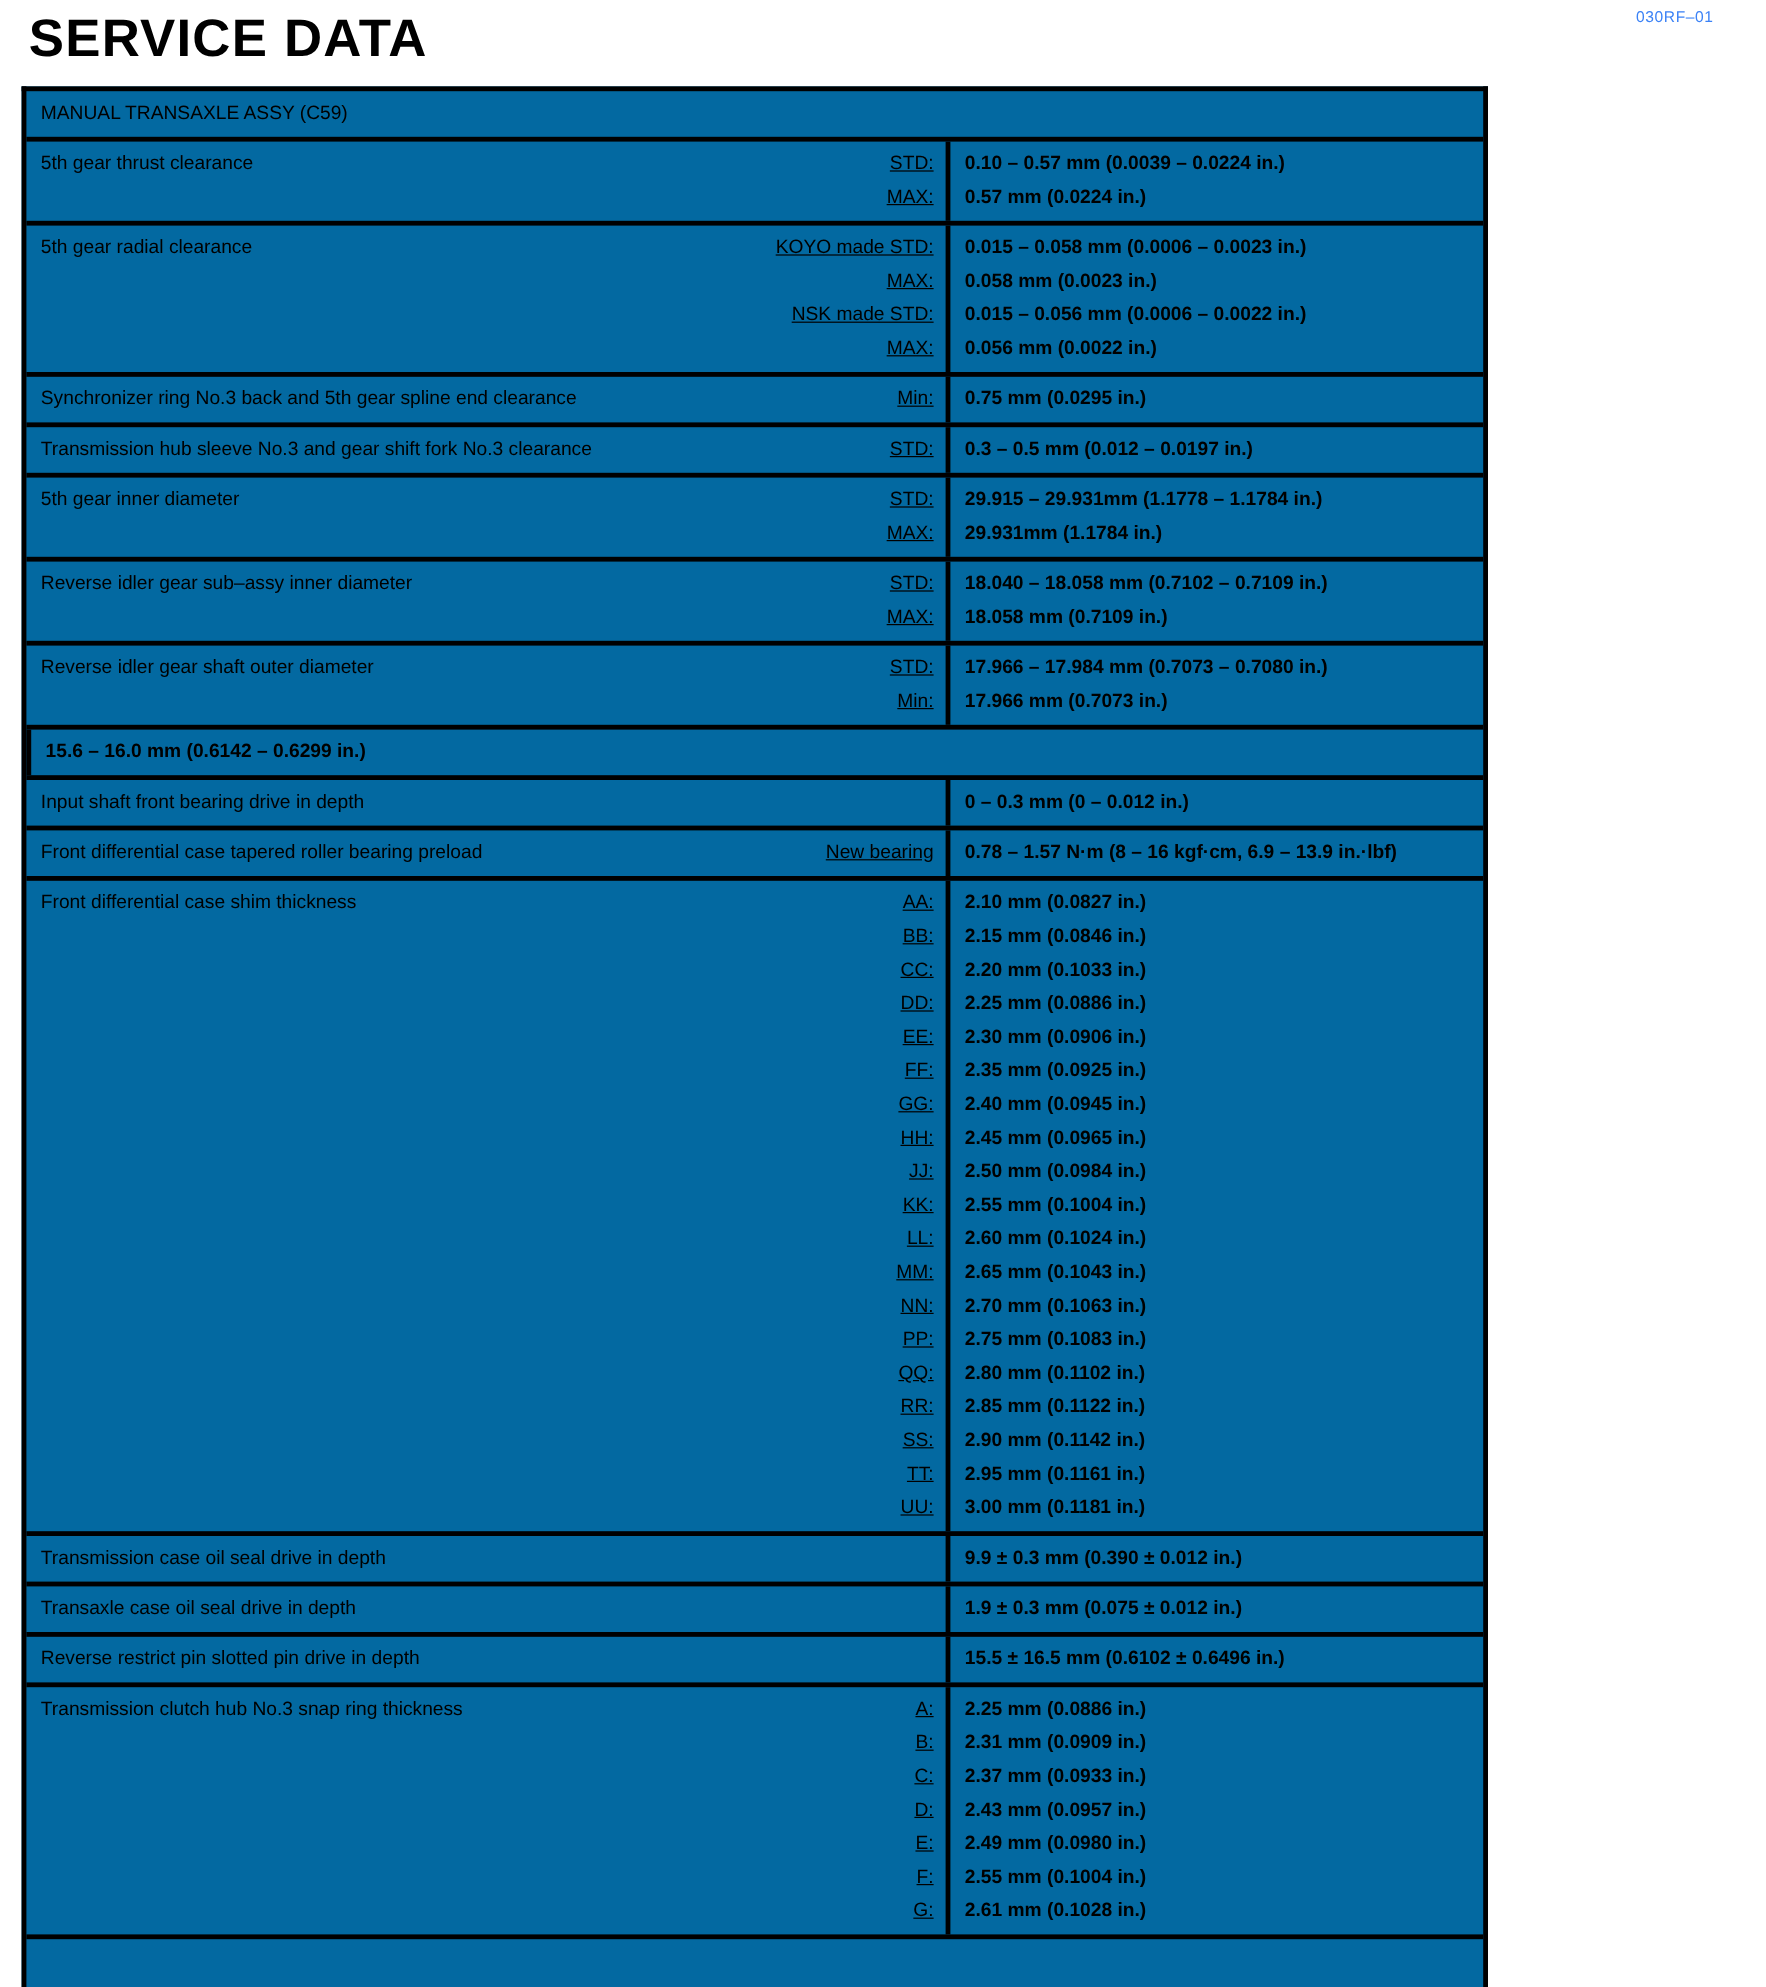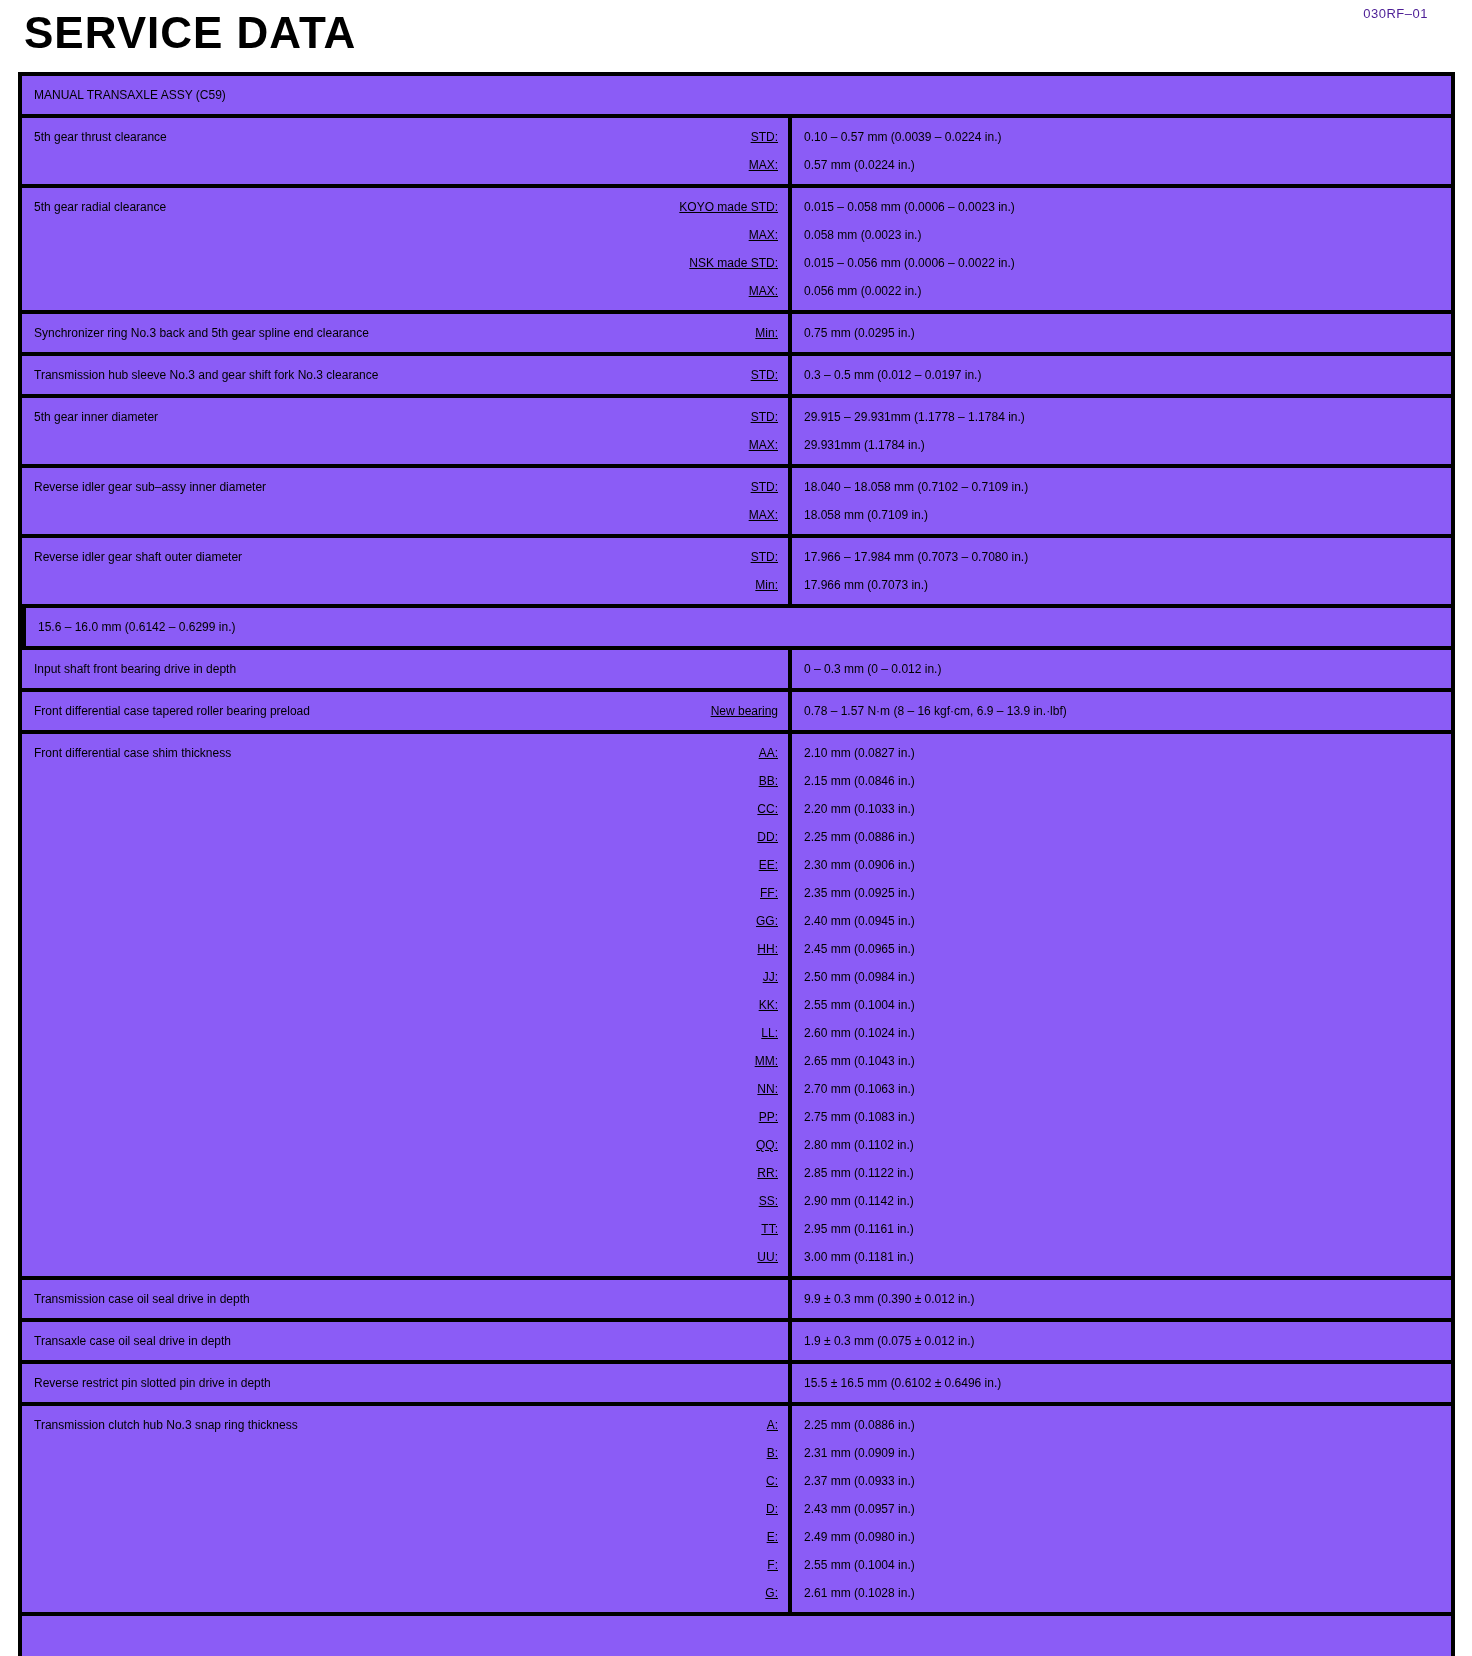--- a/index.html
+++ b/index.html
@@ -10,37 +10,37 @@
     color: #000000;
     font-family: "Liberation Sans", sans-serif;
     position: relative;
     overflow: hidden;
   }
   .doc-code {
     position: absolute;
     top: 6px; right: 44px;
     font-size: 13px;
     letter-spacing: 0.5px;
-    color: #4c1d95;
+    color: #3b82f6;
   }
   .page-title {
     margin: 10px 0 0 24px;
     font-size: 44px;
     line-height: 46px;
     font-weight: bold;
     letter-spacing: 1px;
   }
   .spec-table {
     position: absolute;
     left: 18px; top: 72px;
-    width: 1437px;
+    width: 1222px;
     border: 4px solid #000;
     border-bottom: none;
-    font-size: 12px;
-    background: #8b5cf6;
+    font-size: 16px;
+    background: #0369a1;
   }
   .thead-row {
     padding: 5px 12px;
     line-height: 28px;
     border-bottom: 4px solid #000;
   }
   .spec-row {
     display: flex;
     border-bottom: 4px solid #000;
     justify-content: flex-end;
@@ -50,20 +50,21 @@
     display: flex;
     justify-content: space-between;
     align-items: flex-start;
     gap: 10px;
     padding: 5px 10px 5px 12px;
   }
   .cell-right {
     flex: 1;
     border-left: 4px solid #000;
     padding: 5px 10px 5px 12px;
+    font-weight: bold;
   }
   .item-desc { line-height: 28px; white-space: nowrap; }
   .sublabels { text-align: right; text-decoration: underline; }
   .line { line-height: 28px; white-space: nowrap; min-height: 28px; }
   .partial-row { height: 40px; }
 </style>
 </head>
 <body>
 
 <div class="doc-code">030RF–01</div>

